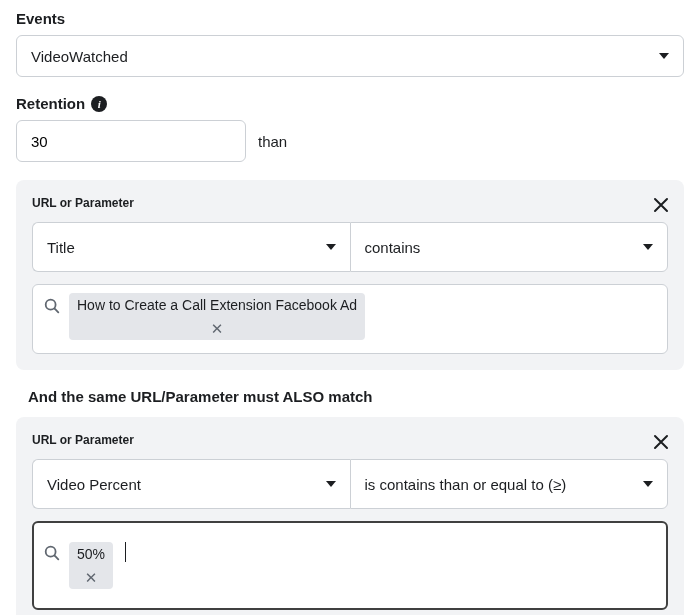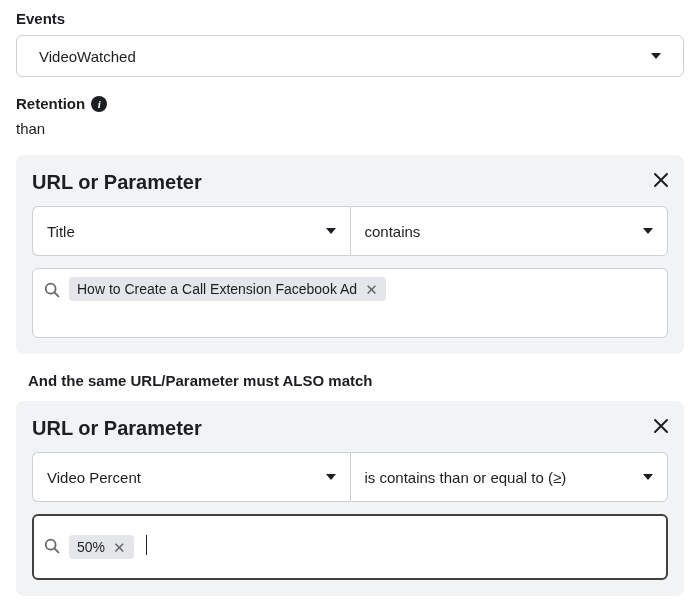--- a/index.html
+++ b/index.html
@@ -33,21 +33,21 @@
       color: #fff;
       font-size: 11px;
       font-weight: bold;
       font-style: italic;
       font-family: Georgia, serif;
     }
     .select-box {
       border: 1px solid #ccd0d5;
       border-radius: 6px;
       background: #fff;
-      padding: 10px 22px;
+      padding: 10px 14px;
       display: flex;
       align-items: center;
       justify-content: space-between;
       cursor: pointer;
       font-size: 15px;
       height: 42px;
     }
     .select-full {
       width: 100%;
     }
@@ -78,21 +78,21 @@
     }
     .panel {
       background: #f2f3f5;
       border-radius: 8px;
       padding: 16px;
       margin-bottom: 18px;
       position: relative;
     }
     .panel-title {
       font-weight: 600;
-      font-size: 20px;
+      font-size: 12px;
       margin-bottom: 12px;
     }
     .close-btn {
       position: absolute;
       top: 16px;
       right: 14px;
       cursor: pointer;
       font-size: 20px;
       line-height: 1;
       font-weight: 300;
@@ -145,20 +145,21 @@
       margin-top: 4px;
     }
     .tag {
       background: #e4e6ea;
       border-radius: 4px;
       padding: 4px 8px;
       display: inline-flex;
       align-items: center;
       gap: 8px;
       font-size: 14px;
+      flex-direction: column;
     }
     .tag-close {
       cursor: pointer;
       font-size: 15px;
       line-height: 1;
       color: #606770;
     }
     .section {
       margin-bottom: 18px;
     }
@@ -187,20 +188,21 @@
     <span class="caret"></span>
   </div>
 </div>
 
 <div class="section">
   <div class="field-label">
     <span>Retention</span>
     <span class="info-icon">i</span>
   </div>
   <div class="row" style="margin-bottom:0;">
+    <input class="retention-input" type="text" value="30" style="">
     <span class="unit-label">than</span>
   </div>
 </div>
 
 <div class="panel">
   <div class="close-btn">
     <svg width="18" height="18" viewBox="0 0 18 18">
         <path d="M3 3 L15 15 M15 3 L3 15" stroke="#1c1e21" stroke-width="2" stroke-linecap="round"></path>
       </svg>
   </div>

